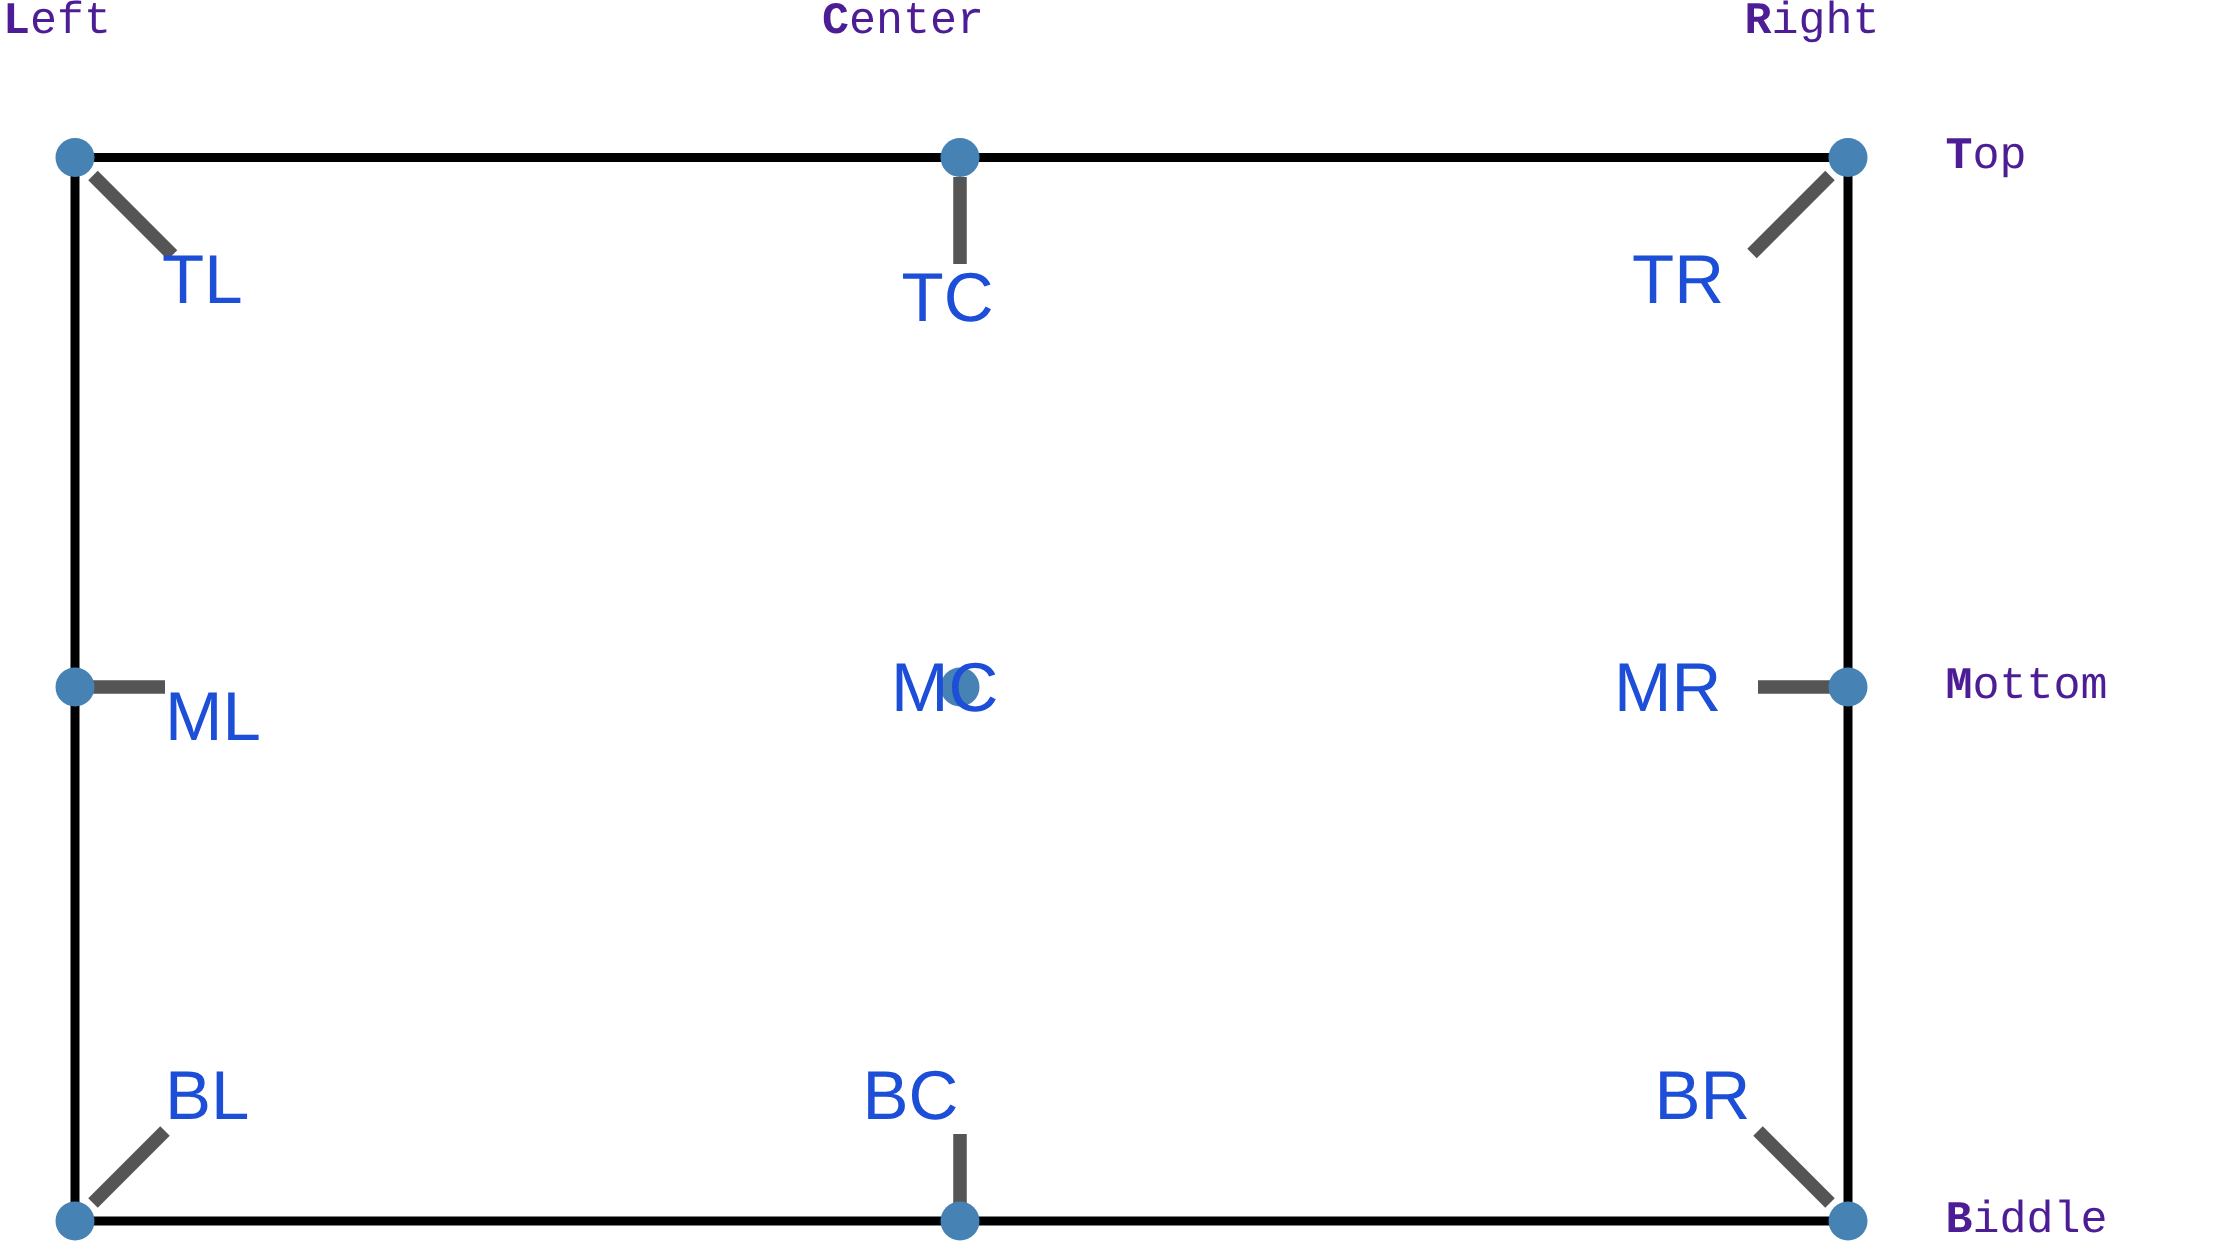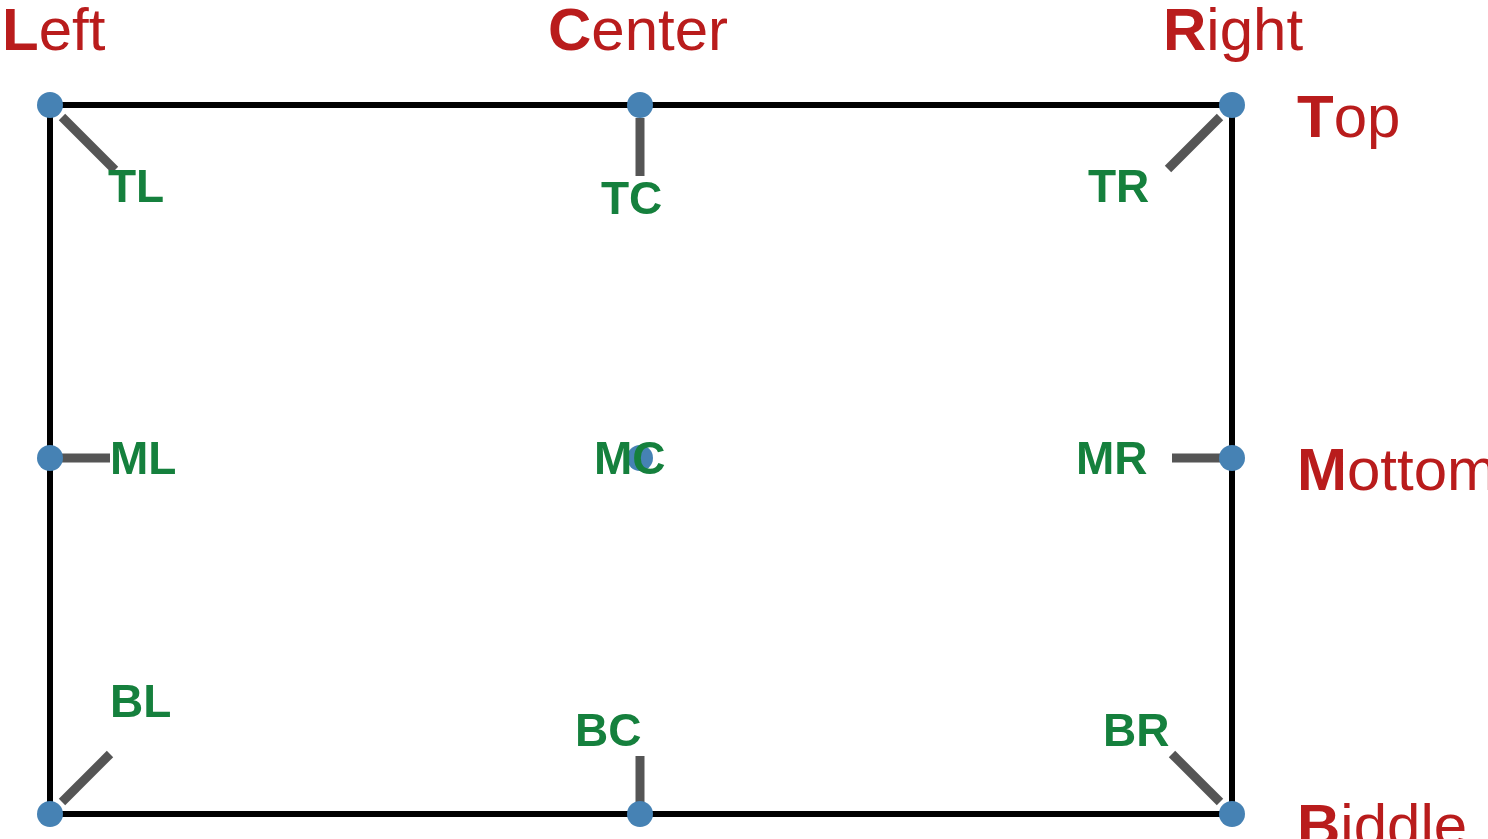--- a/index.html
+++ b/index.html
@@ -17,44 +17,43 @@
   }
   #diagram-svg {
     position: absolute;
     left: 0;
     top: 0;
     width: 1488px;
     height: 839px;
   }
   .hdr {
     position: absolute;
-    font-family: Liberation Sans, sans-serif;
-    font-size: 60px;
+    font-family: Liberation Mono, monospace;
+    font-size: 30px;
     font-weight: 400;
-    color: #b91c1c;
+    color: #4c1d95;
     white-space: nowrap;
     line-height: 1;
   }
   .hdr .lead {
     font-weight: 700;
   }
   .col-hdr {
     top: 0px;
   }
   .row-hdr {
     left: 1297px;
     transform: translateY(-50%);
-    margin-top: 12px;
   }
   .anchor-label {
     position: absolute;
     font-family: "Liberation Sans", sans-serif;
     font-size: 46px;
-    font-weight: 700;
-    color: #15803d;
+    font-weight: 400;
+    color: #1d4ed8;
     white-space: nowrap;
     line-height: 1;
   }
 </style>
 </head>
 <body>
 
 <div id="stage">
 
   <svg id="diagram-svg" viewBox="0 0 1488 839" xmlns="http://www.w3.org/2000/svg">
@@ -91,21 +90,21 @@
     </div>
   <div id="row-header-layer">
       <div class="hdr row-hdr" style="top: 105px;"><span class="lead">T</span><span class="rest">op</span></div>
       <div class="hdr row-hdr" style="top: 458px;"><span class="lead">M</span><span class="rest">ottom</span></div>
       <div class="hdr row-hdr" style="top: 814px;"><span class="lead">B</span><span class="rest">iddle</span></div>
     </div>
   <div id="anchor-label-layer">
       <div class="anchor-label" style="left: 108px; top: 163px;">TL</div>
       <div class="anchor-label" style="left: 601px; top: 175px;">TC</div>
       <div class="anchor-label" style="left: 1088px; top: 163px;">TR</div>
-      <div class="anchor-label" style="left: 110px; top: 435px; text-align: right;">ML</div>
+      <div class="anchor-label" style="left: 110px; top: 454px; text-align: right;">ML</div>
       <div class="anchor-label" style="left: 594px; top: 435px; text-align: right;">MC</div>
       <div class="anchor-label" style="left: 1076px; top: 435px;">MR</div>
-      <div class="anchor-label" style="left: 110px; top: 678px;">BL</div>
+      <div class="anchor-label" style="left: 110px; top: 707px;">BL</div>
       <div class="anchor-label" style="left: 575px; top: 707px;">BC</div>
       <div class="anchor-label" style="left: 1083px; top: 707px; margin-left: 20px;">BR</div>
     </div>
 
 </div>
 
 </body></html>

